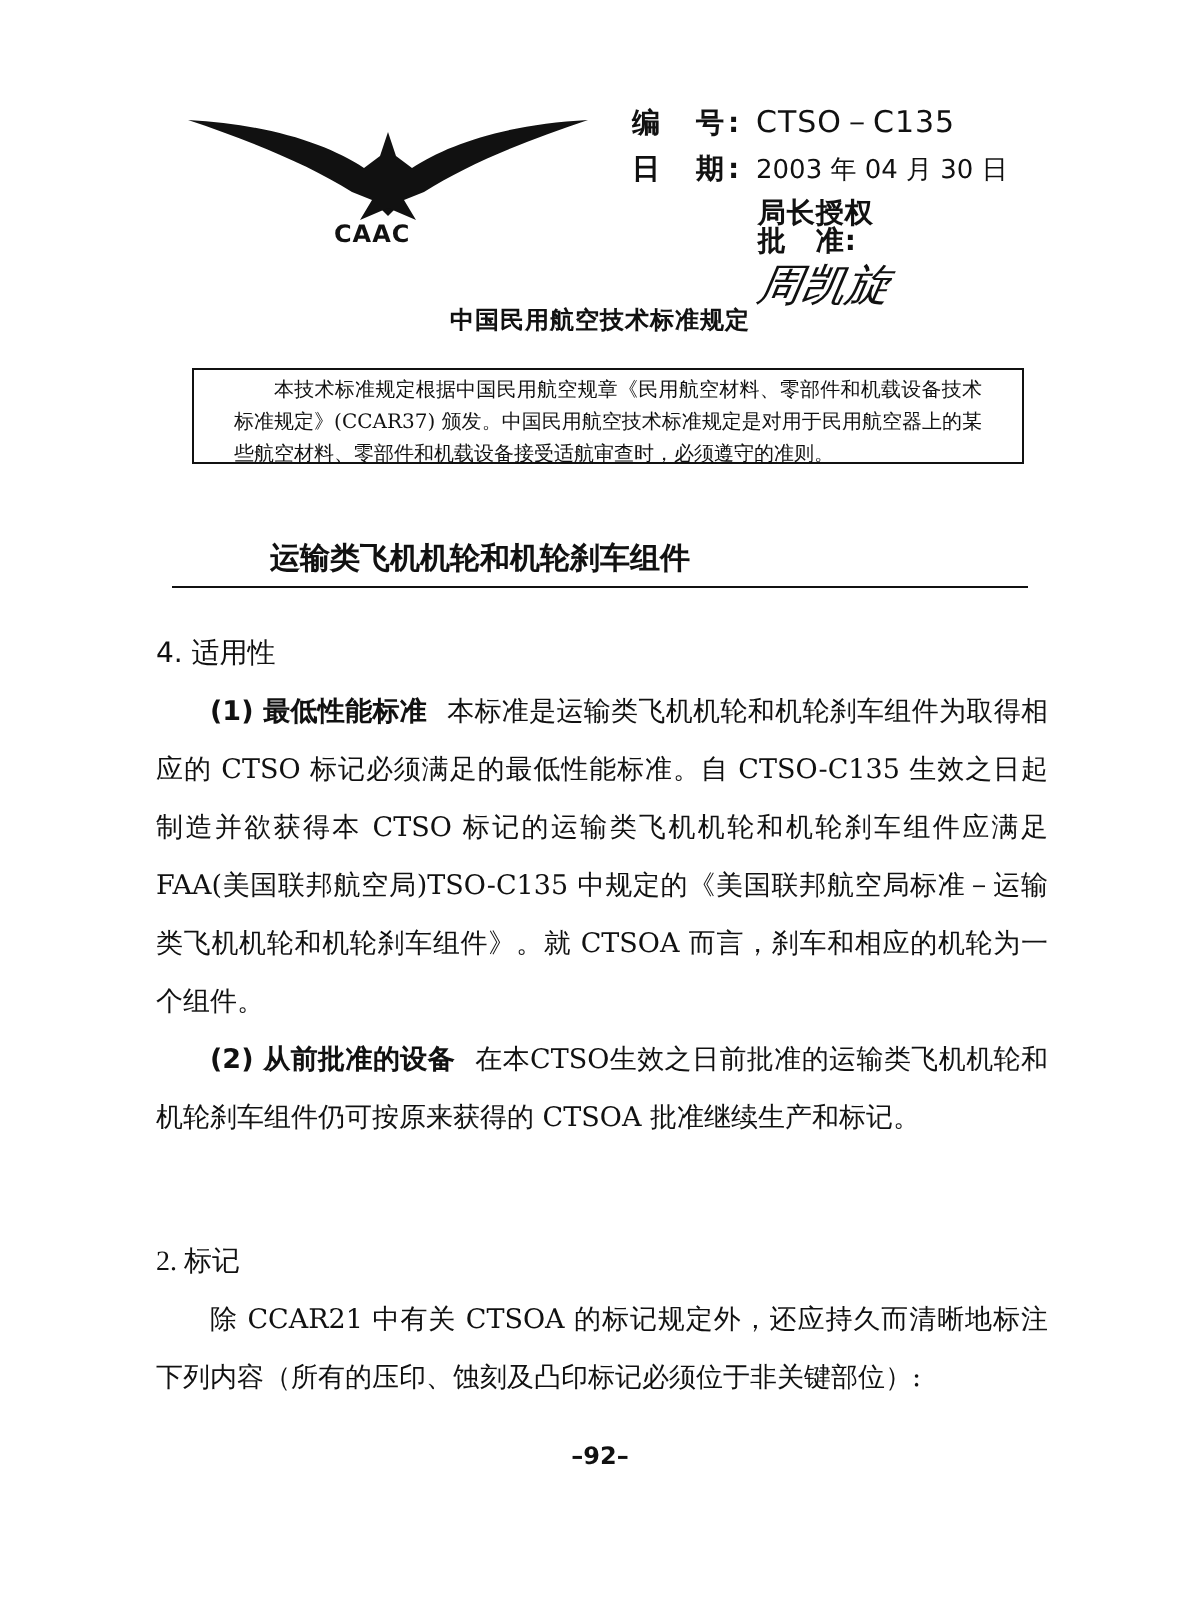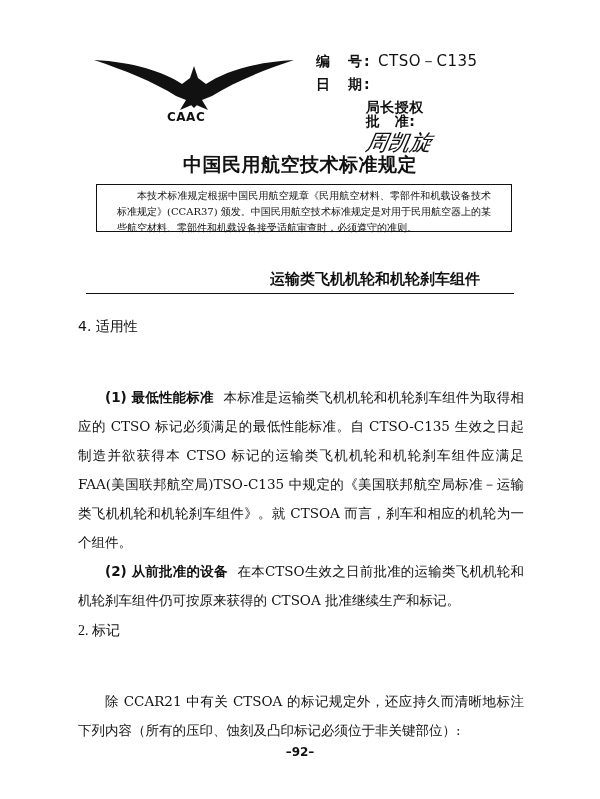--- a/index.html
+++ b/index.html
@@ -10,33 +10,33 @@
                font-weight: bold; font-size: 12px; letter-spacing: 0.5px; }
   .meta { position: absolute; left: 316px; top: 52px; font-family: "DejaVu Sans", sans-serif; font-size: 12px; }
   .meta-row { display: flex; align-items: baseline; height: 24px; }
   .meta-label { width: 62px; font-weight: bold; font-size: 14px; letter-spacing: 2px; }
   .meta-label.twoline { line-height: 14px; letter-spacing: 0.5px; }
   .meta-value { font-size: 13px; }
   .meta-value.code { font-size: 15px; letter-spacing: 0.5px; }
   .signature { font-family: "DejaVu Serif", serif; font-style: italic; font-size: 22px;
                margin-left: 4px; transform: skewX(-10deg); display: inline-block; }
   .doc-title { position: absolute; left: 0; width: 600px; top: 152px; text-align: center;
-               font-family: "DejaVu Sans", sans-serif; font-weight: bold; font-size: 19px; letter-spacing: 0.5px; }
+               font-family: "DejaVu Sans", sans-serif; font-weight: bold; font-size: 12px; letter-spacing: 0.5px; }
   .notice { position: absolute; left: 96px; top: 184px; width: 416px; height: 48px;
             border: 1.5px solid #111; padding: 3px 20px; box-sizing: border-box;
             font-size: 10px; line-height: 16px; text-indent: 2em; text-align: justify; }
-  .std-title { position: absolute; left: 0; width: 480px; top: 270px; text-align: right;
+  .std-title { position: absolute; left: 0; width: 480px; top: 270px; text-align: center;
                font-family: Liberation Mono, monospace; font-weight: bold; font-size: 15px; }
   .rule { position: absolute; left: 86px; width: 428px; top: 293px; height: 0; border-top: 1.5px solid #111; }
   .section-h { position: absolute; left: 78px; font-size: 14px; font-family: "DejaVu Sans", sans-serif; }
   .para { position: absolute; left: 78px; width: 446px; font-size: 13.5px; line-height: 29px;
           text-align: justify; }
   .para .label { font-weight: bold; font-family: "DejaVu Sans", sans-serif; margin-right: 10px; }
-  .indent { text-indent: 2em; margin-top: 41px; }
-  .page-num { position: absolute; left: 0; width: 600px; top: 745px; text-align: center;
+  .indent { text-indent: 2em; }
+  .page-num { position: absolute; left: 0; width: 600px; top: 721px; text-align: center;
               font-family: "DejaVu Sans", sans-serif; font-weight: bold; font-size: 12px; }
 </style>
 </head>
 <body>
 
 <div class="logo">
   <svg width="200" height="60" viewBox="0 0 200 60">
     <path d="M0,8 C40,10 70,20 88,32 L96,26 L100,14 L104,26 L112,32 C130,20 160,10 200,8
              C170,18 140,30 118,44 L108,48 L100,56 L92,48 L82,44 C60,30 30,18 0,8 Z" fill="#111"></path>
     <path d="M92,48 L86,58 L100,52 L114,58 L108,48 Z" fill="#111"></path>
@@ -44,20 +44,21 @@
 </div>
 <div class="logo-text">CAAC</div>
 
 <div class="meta">
   <div class="meta-row">
     <span class="meta-label">编　号:</span>
     <span class="meta-value code">CTSO－C135</span>
   </div>
   <div class="meta-row">
     <span class="meta-label">日　期:</span>
+    <span class="meta-value">2003 年 04 月 30 日</span>
   </div>
   <div class="meta-row" style="height:34px; align-items:center;flex-direction:column;">
     <span class="meta-label twoline">
       <span>局长授权</span><br>
       <span>批　准:</span>
     </span>
     <span class="signature">周凯旋</span>
   </div>
 </div>
 

